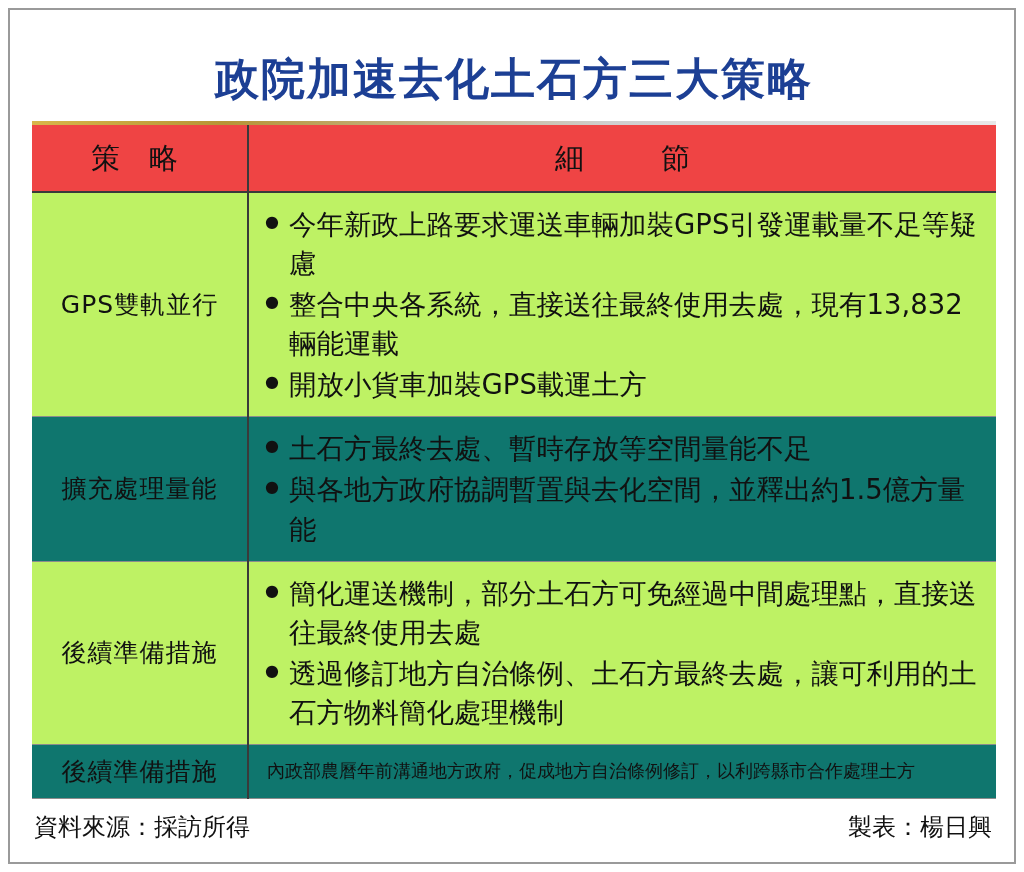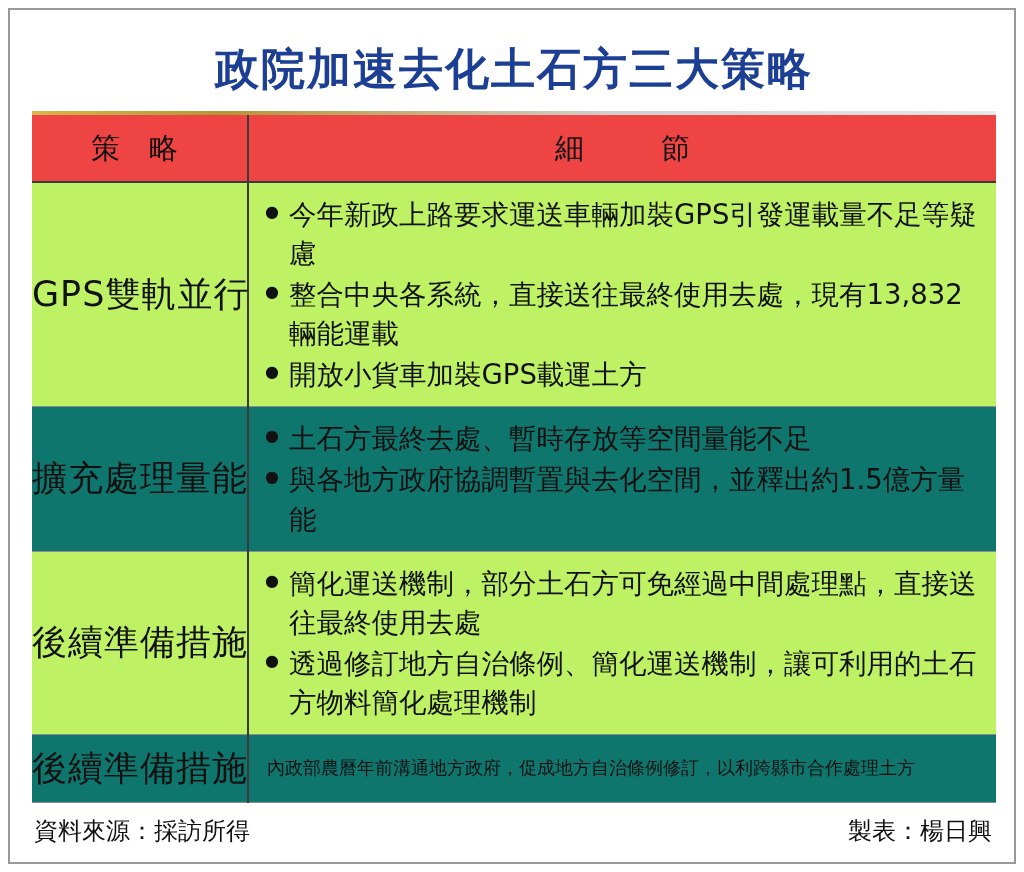--- a/index.html
+++ b/index.html
@@ -24,21 +24,21 @@
     top: 8px;
     width: 1008px;
     height: 856px;
     box-sizing: border-box;
     border: 2px solid #9a9a9a;
     background: #ffffff;
   }
   .inner {
     position: absolute;
     left: 22px;
-    top: 14px;
+    top: 24px;
     width: 964px;
     height: 820px;
     box-sizing: border-box;
   }
   .title {
     text-align: center;
     font-size: 44px;
     font-weight: bold;
     color: #1c3f94;
     letter-spacing: 2px;
@@ -78,21 +78,21 @@
     border-right: 2px solid #3a3a3a;
   }
   table.strategy td {
     vertical-align: middle;
     border-bottom: 1px solid #8c8c8c;
     padding: 10px 0;
   }
   table.strategy td.col-strategy {
     border-right: 2px solid #3a3a3a;
     text-align: center;
-    font-size: 35px;
+    font-size: 25px;
     color: #111111;
     letter-spacing: 1px;
     white-space: nowrap;
   }
   table.strategy td.col-detail {
     padding-left: 14px;
     padding-right: 6px;
   }
   tr.shade td {
     background: #bef264;
@@ -178,21 +178,21 @@
                 <li>土石方最終去處、暫時存放等空間量能不足</li>
                 <li>與各地方政府協調暫置與去化空間，並釋出約1.5億方量能</li>
               </ul>
             </td>
           </tr>
           <tr class="shade">
             <td class="col-strategy">後續準備措施</td>
             <td class="col-detail">
               <ul class="bullets">
                 <li>簡化運送機制，部分土石方可免經過中間處理點，直接送往最終使用去處</li>
-                <li>透過修訂地方自治條例、簡化運送機制，讓可利用的土石方物料簡化處理機制</li>
+                <li>透過修訂地方自治條例、土石方最終去處，讓可利用的土石方物料簡化處理機制</li>
               </ul>
             </td>
           </tr>
           <tr class="plain">
             <td class="col-strategy">後續準備措施</td>
             <td class="col-detail">
               <div class="plaintext">內政部農曆年前溝通地方政府，促成地方自治條例修訂，以利跨縣市合作處理土方</div>
             </td>
           </tr>
         </tbody>

